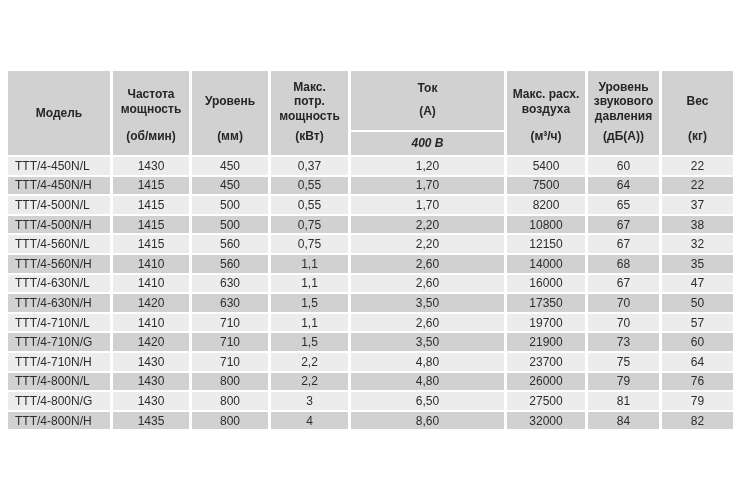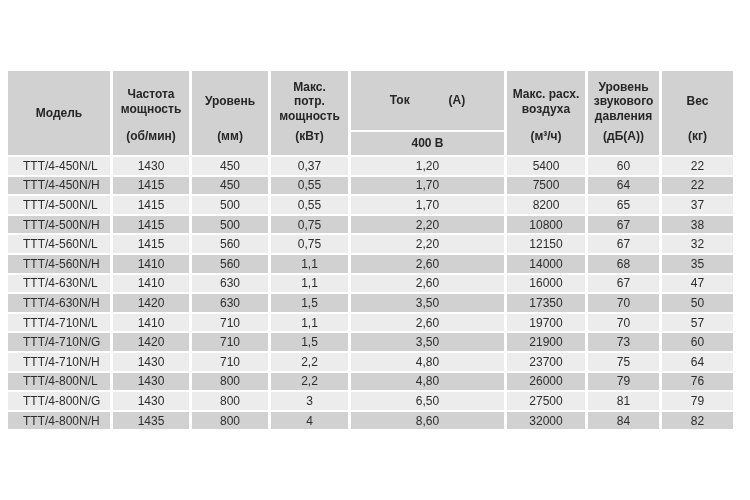--- a/index.html
+++ b/index.html
@@ -60,37 +60,38 @@
   .hcenter {
     height: 84px;
     display: flex;
     align-items: center;
     justify-content: center;
   }
   tr.hrow-main th.tok-cell { height: 44px; }
   .tokwrap {
     height: 56px;
     display: flex;
+    flex-direction: column;
     align-items: center;
     justify-content: space-evenly;
     line-height: 1.1;
   }
-  tr.hrow-voltage th { height: 22px; }
+  tr.hrow-voltage th { height: 22px; font-style: italic; }
   tbody td {
     height: 17.6px;
     font-size: 12px;
     color: var(--text, #2d2d2d);
     text-align: center;
     vertical-align: middle;
   }
   tbody tr:nth-child(odd) td { background: var(--row-light, #ececec); }
   tbody tr:nth-child(even) td { background: var(--row-dark, #d1d1d1); }
   tbody td.model {
     text-align: left;
-    padding-left: 15px;
+    padding-left: 7px;
   }
 </style>
 </head>
 <body>
 
 <div class="page">
   <table class="spec">
     <colgroup>
       <col style="width:102px">
       <col style="width:76px">

